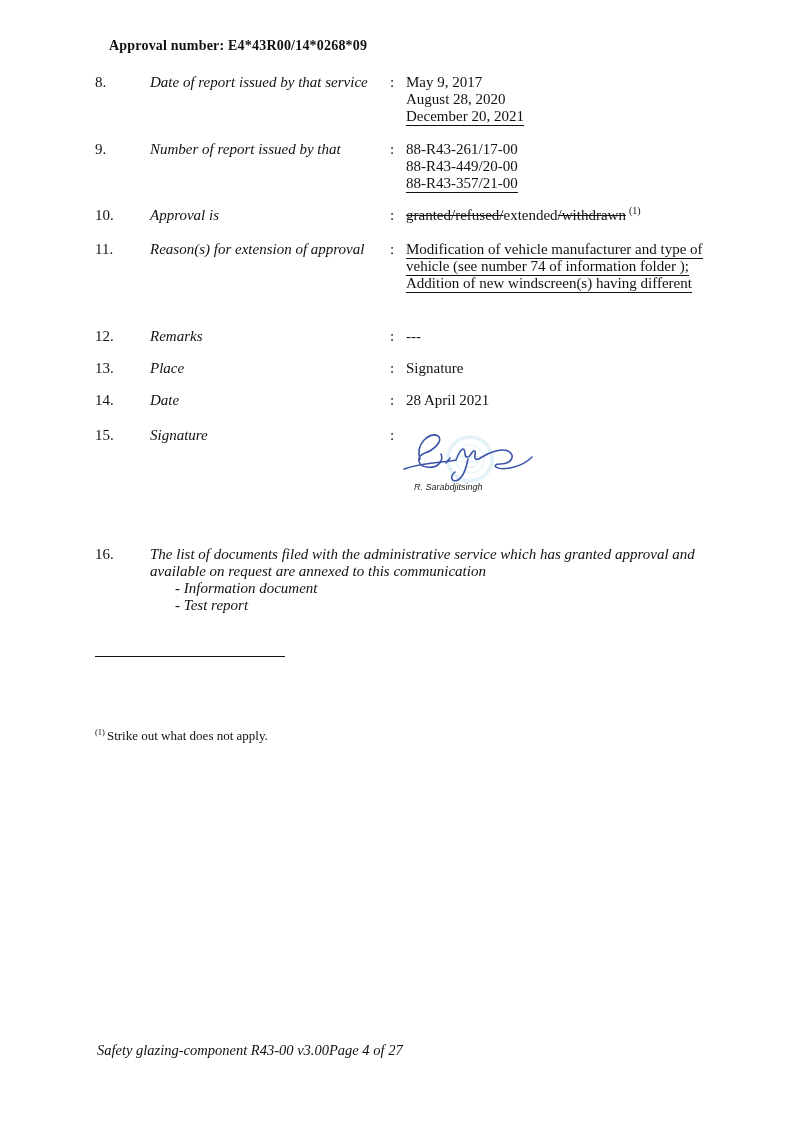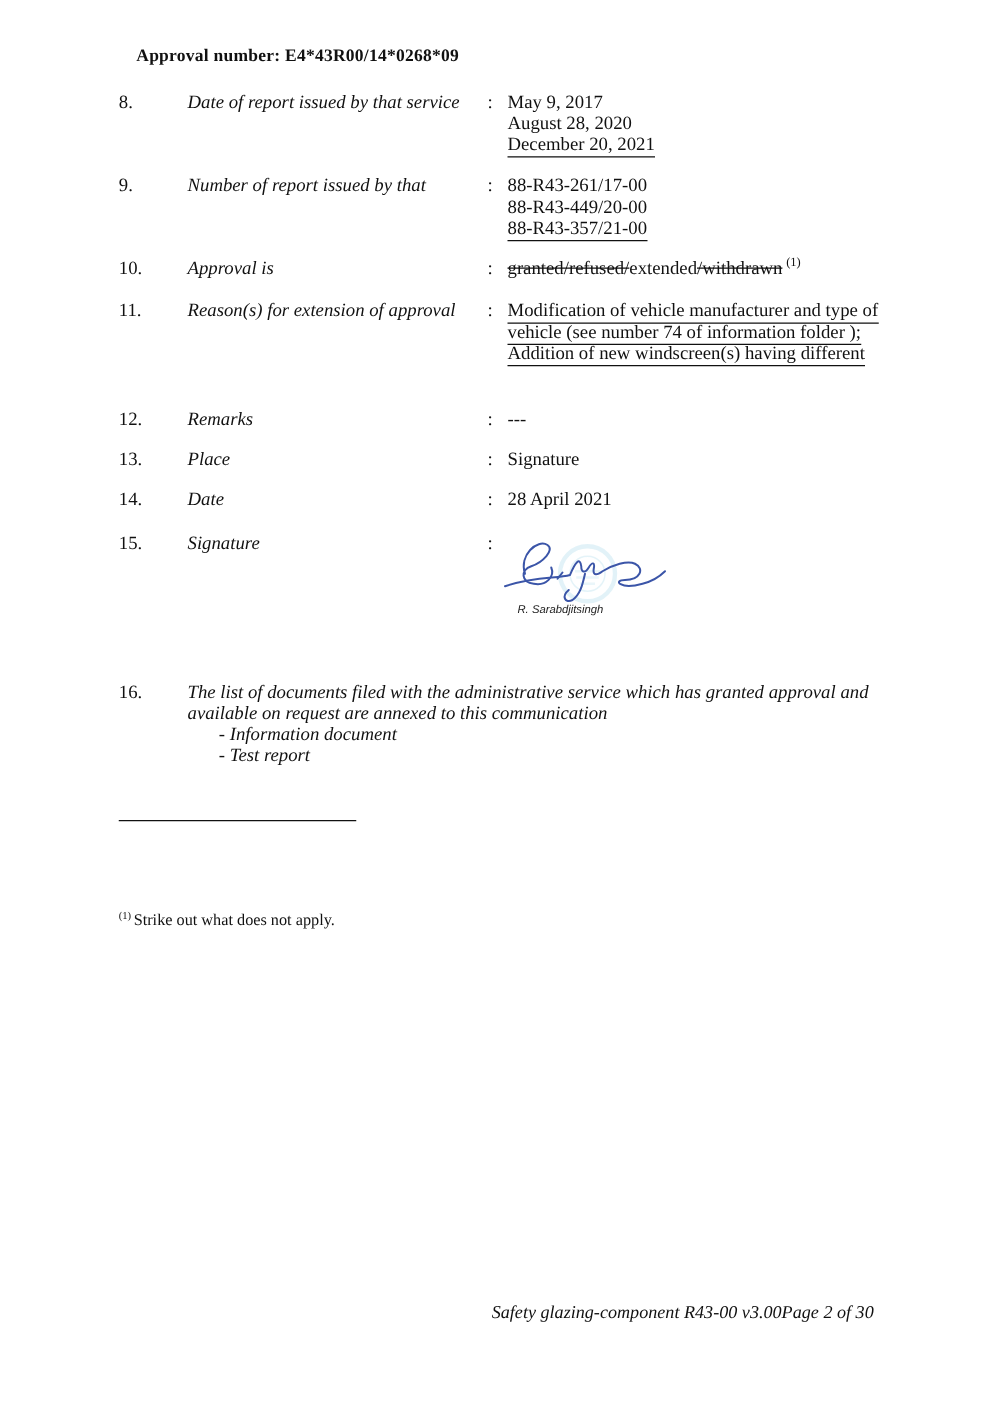--- a/index.html
+++ b/index.html
@@ -59,21 +59,21 @@
   }
   .footnote {
     position:absolute; left:95px; top:692px;
     font-size:13px; line-height:16px;margin-top:36px;
   }
   .footnote sup { font-size:8.5px; vertical-align:super; line-height:0; margin-right:2px; }
 
   .doc-footer {
     position:absolute; left:97px; top:1042px;
     width:602px;
-    display:flex; justify-content:flex-end;
+    display:flex; justify-content:flex-start;
     font-style:italic; font-size:14.5px; line-height:17px;
   }
 </style>
 </head>
 <body>
 
 <div class="page">
 
   <div class="doc-header">Approval number: E4*43R00/14*0268*09</div>
 
@@ -178,16 +178,16 @@
     </span>
   </div>
 
   <div class="footnote-rule"></div>
   <div class="footnote">
     <sup>(1)</sup><span>Strike out what does not apply.</span>
   </div>
 
   <div class="doc-footer">
     <span>Safety glazing-component R43-00 v3.00</span>
-    <span>Page 2 of 30</span>
+    <span>Page 4 of 27</span>
   </div>
 
 </div>
 
 </body></html>

